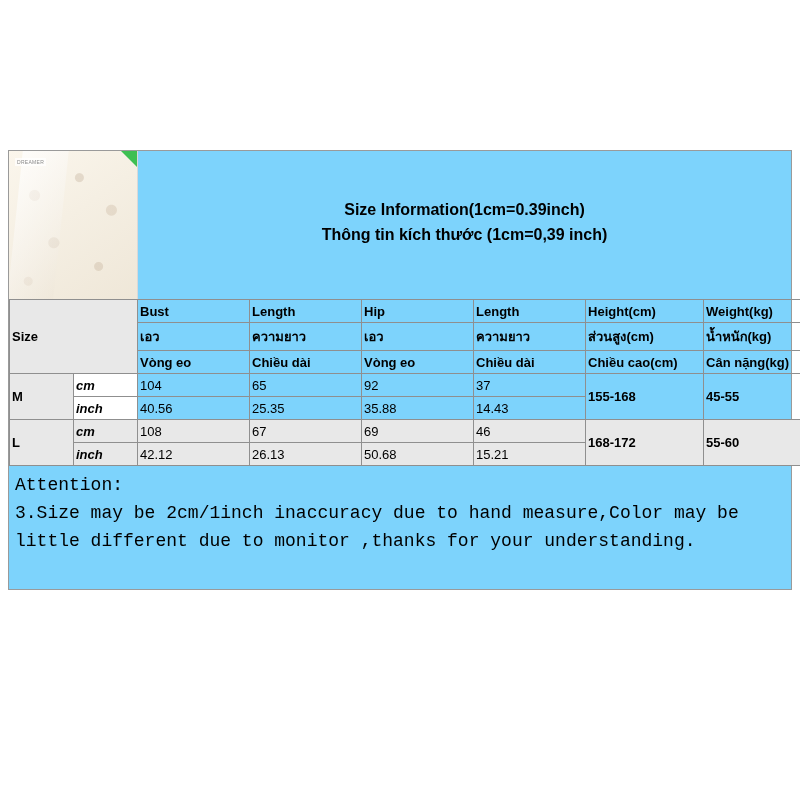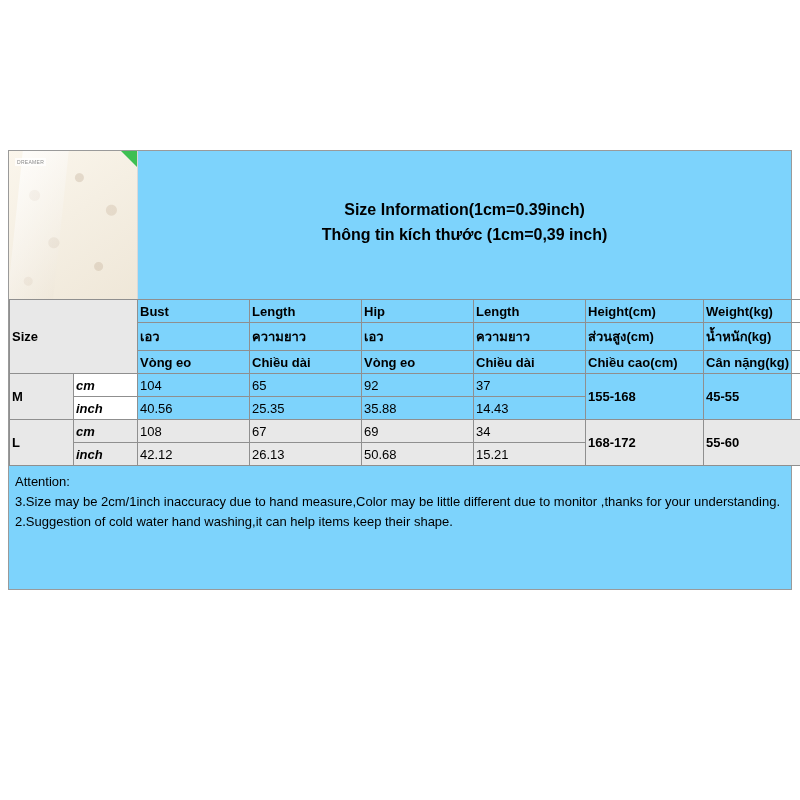--- a/index.html
+++ b/index.html
@@ -137,23 +137,24 @@
   }
   .hdr-thai, .hdr-viet {
     font-weight: bold;
     font-size: 13px;
   }
   .shade { background: #e8e8e8; }
   .tall { height: 46px; font-weight: bold; }
   
   .attention {
     padding: 6px 6px 0 6px;
-    font-size: 13px;
+    font-size: 18px;
     line-height: 1.55;
     color: #000;
+    font-family: Liberation Mono, monospace;
   }
   .attention div { margin: 0; }
 </style>
 </head>
 <body>
 
 <div class="sheet">
 
   <div class="header-row">
     <div class="thumb">
@@ -224,34 +225,33 @@
         <td>35.88</td>
         <td>14.43</td>
       </tr>
 
       <tr>
         <td class="size-cell" rowspan="2">L</td>
         <td class="unit-cell shade">cm</td>
         <td class="shade">108</td>
         <td class="shade">67</td>
         <td class="shade">69</td>
-        <td class="shade">34</td>
+        <td class="shade">46</td>
         <td class="tall shade" rowspan="2">168-172</td>
         <td class="tall shade" rowspan="2">55-60</td>
       </tr>
 
       <tr>
         <td class="unit-cell shade">inch</td>
         <td class="shade">42.12</td>
         <td class="shade">26.13</td>
         <td class="shade">50.68</td>
         <td class="shade">15.21</td>
       </tr>
     </tbody>
   </table>
 
   <div class="attention">
     <div>Attention:</div>
     <div>3.Size may be 2cm/1inch inaccuracy due to hand measure,Color may be little different due to monitor ,thanks for your understanding.</div>
-    <div>2.Suggestion of cold water hand washing,it can help items keep their shape.</div>
   </div>
 
 </div>
 
 </body></html>

